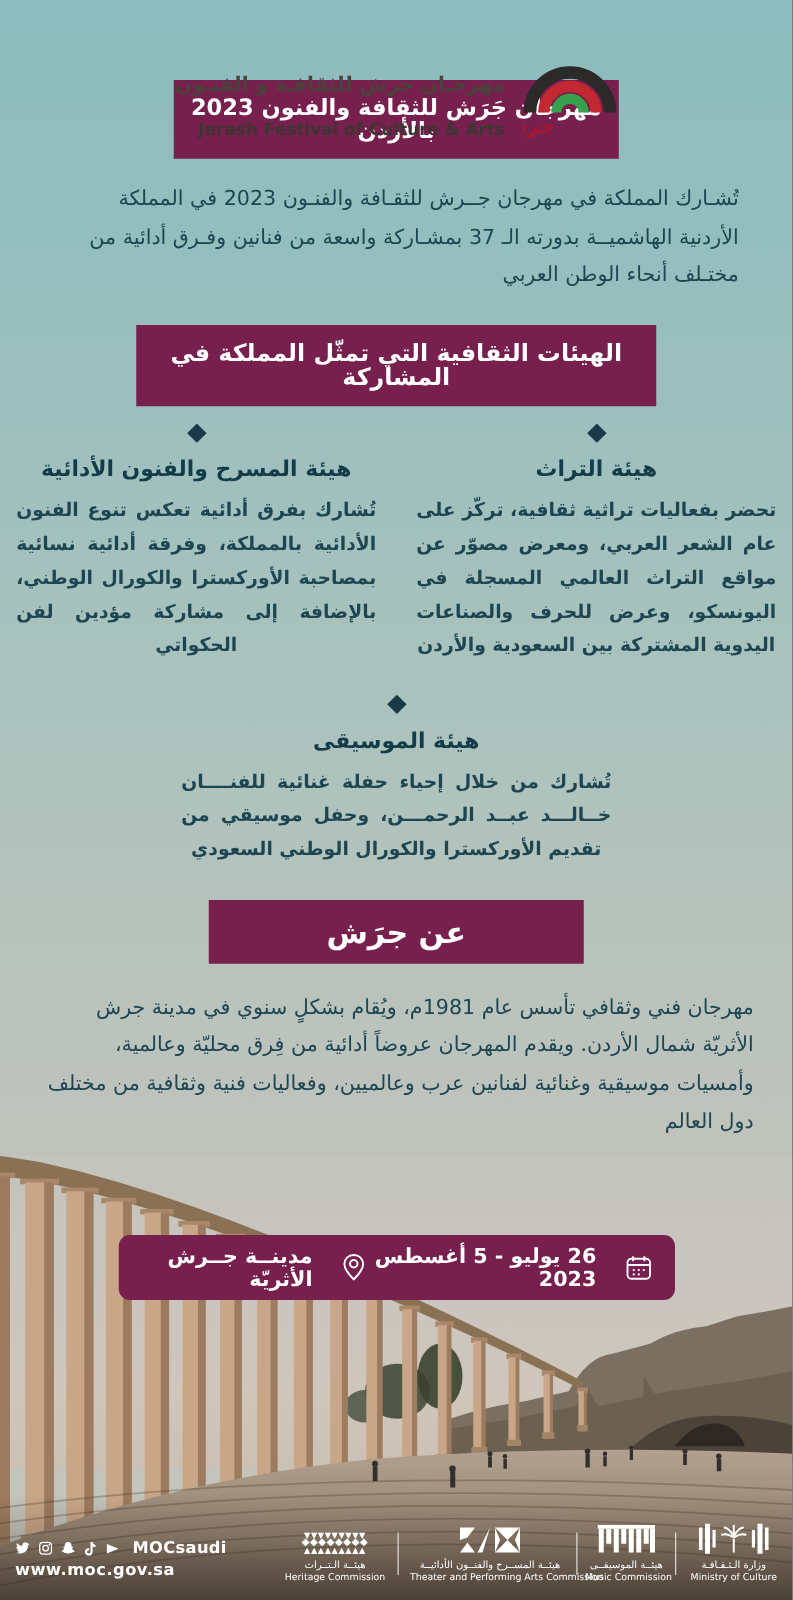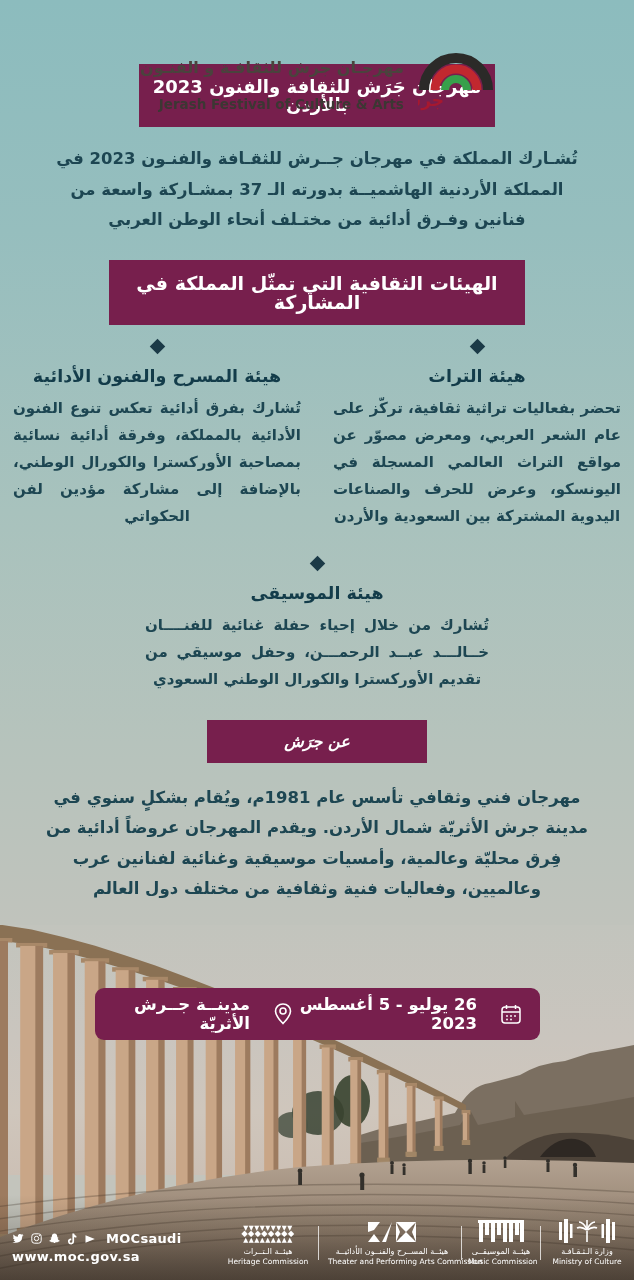--- a/index.html
+++ b/index.html
@@ -15,24 +15,24 @@
   .brand-en{ font-size:13.5px; font-weight:bold; color:#3c3733; margin-top:19px; }
   .brand-logo{ position:relative; width:76px; height:66px; }
   .brand-logo svg{ display:block; }
   
   .banner{
     margin:0 auto; background:#771f4d; color:#fff; text-align:center;
     font-weight:bold; direction:rtl; line-height:1; padding:14px 6px 13px;
   }
   .banner.b1{ width:356px; margin-top:64px; font-size:18px; }
   .banner.b2{ width:416px; font-size:19px; }
-  .banner.b3{ width:220px; font-size:16px;font-style:italic; }
+  .banner.b3{ width:300px; font-size:24px; }
   
   .para{
-    direction:rtl; text-align:center; color:#1d4652; font-weight:700;
+    direction:rtl; text-align:right; color:#1d4652; font-weight:400;
     margin-left:auto; margin-right:auto; line-height:1.85;
   }
   .para.p1{ width:548px; margin-top:17px; font-size:16.5px; }
   .para.p2{ width:572px; margin-top:20px; font-size:16.5px; }
   
   .cols{ direction:rtl; display:flex; justify-content:center; gap:32px; margin-top:16px; }
   .commission{ width:288px; text-align:center; }
   .commission.narrow{ width:344px; margin:28px auto 0; }
   .diamond{ width:11px; height:11px; background:#1b3a47; transform:rotate(45deg); display:inline-block; margin-bottom:10px; }
   .commission h3{ direction:rtl; font-size:17.5px; font-weight:bold; color:#133c4a; margin-bottom:9px; }

